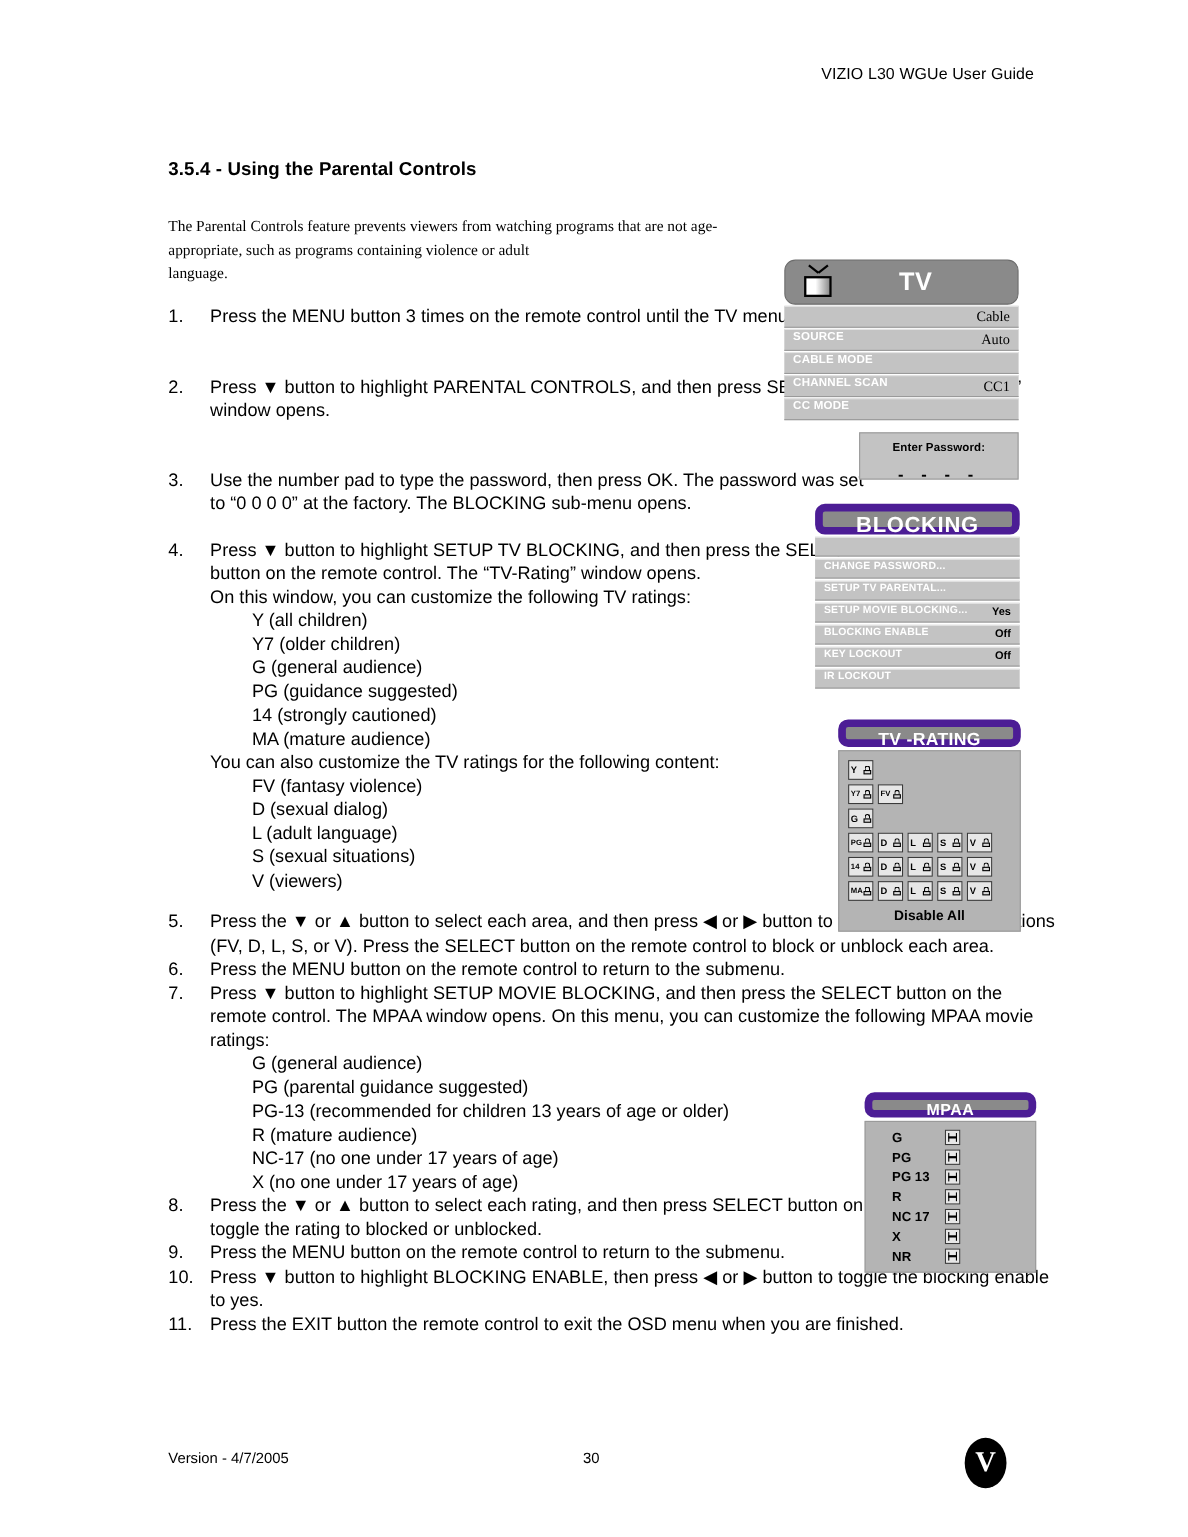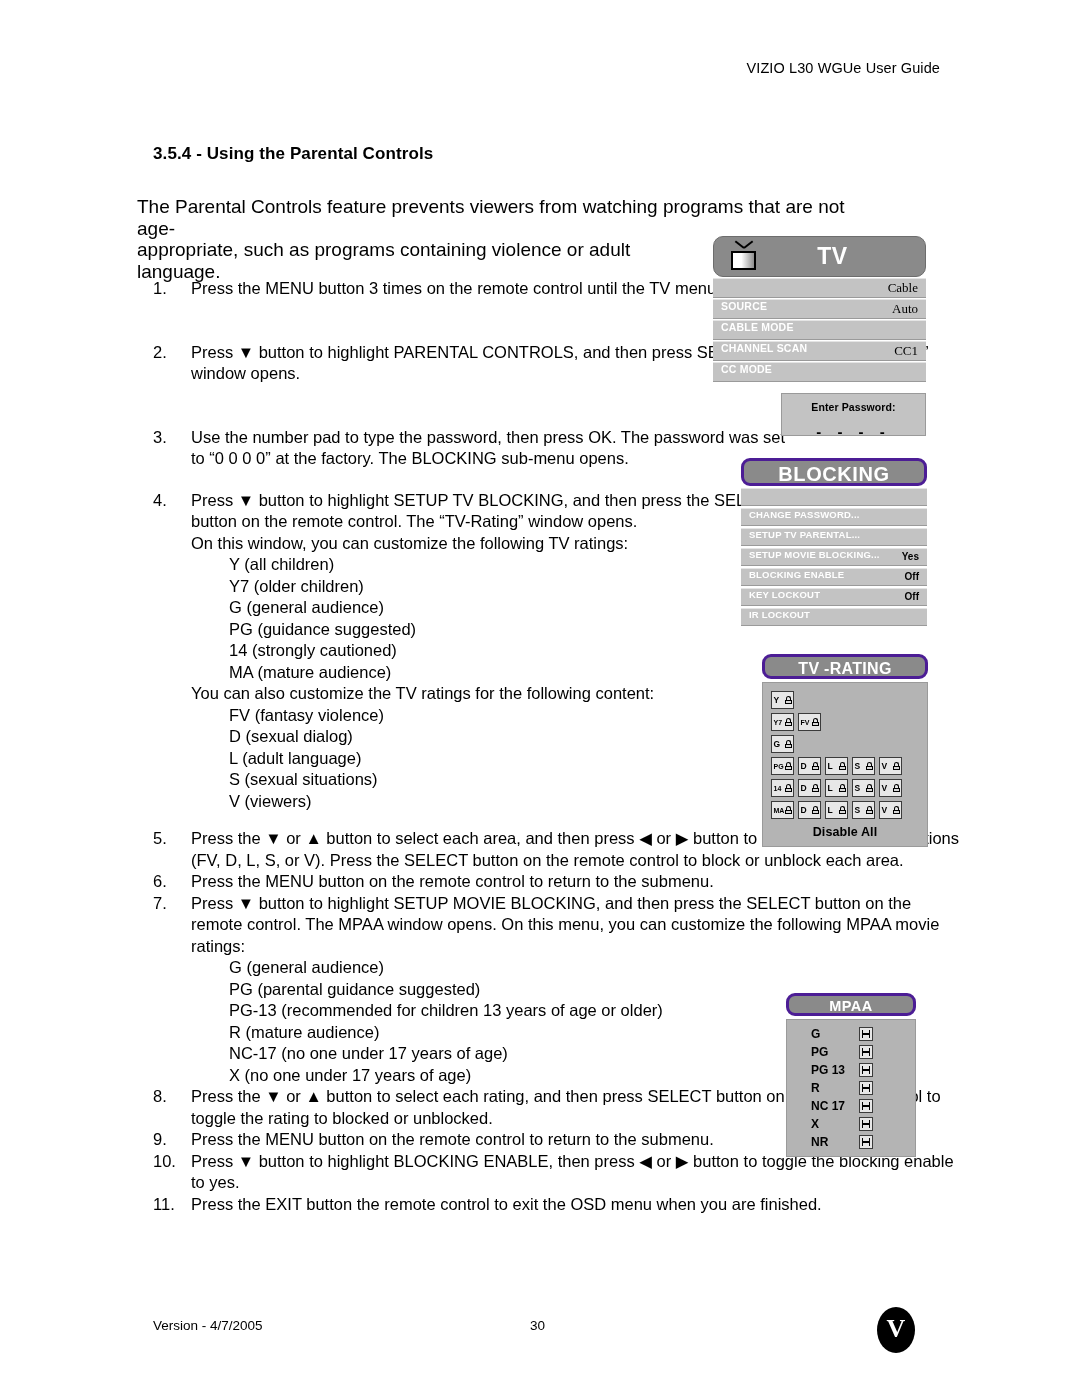--- a/index.html
+++ b/index.html
@@ -37,24 +37,25 @@
     left: 153px;
     font-size: 17px;
     font-weight: bold;
     letter-spacing: 0.1px;
   }
 
   
   .intro {
     position: absolute;
     top: 196px;
-    left: 137px;
+    left: 153px;
     width: 715px;
-    font-size: 19px;
+    font-size: 14px;
     line-height: 21.5px;
+    font-family: Liberation Serif, serif;
   }
   .intro .l2, .intro .l3 { display: block; }
 
   
   .steps {
     position: absolute;
     left: 153px;
     top: 278px;
     width: 775px;
     font-size: 16.5px;
@@ -86,21 +87,21 @@
   
   .osd {
     position: absolute;
   }
   .osd-title {
     background: #8a8a8a;
     color: #ffffff;
     font-weight: bold;
     text-align: center;
     border-radius: 9px;
-    border: 3px solid #4c1d95;
+    border: 7px solid #4c1d95;
     box-sizing: border-box;
   }
   .osd-row {
     background: #c3c3c3;
     border-top: 1px solid #e4e4e4;
     border-bottom: 1px solid #9a9a9a;
     color: #ffffff;
     font-weight: bold;
     display: flex;
     align-items: center;
@@ -274,21 +275,21 @@
   #tv-rating .disable-all {
     text-align: center;
     font-size: 12.5px;
     font-weight: bold;
     color: #000000;
     padding: 2px 8px 2px 0;
     letter-spacing: 0.1px;
   }
 
   
-  #mpaa { left: 786px; top: 993px; width: 130px; }
+  #mpaa { left: 786px; top: 993px; width: 156px; }
   #mpaa .osd-title {
     height: 23px;
     line-height: 21px;
     font-size: 14.5px;
     letter-spacing: 0.5px;
   }
   #mpaa .mpaa-body {
     margin-top: 3px;
     background: #b4b4b4;
     border: 1px solid #9a9a9a;

